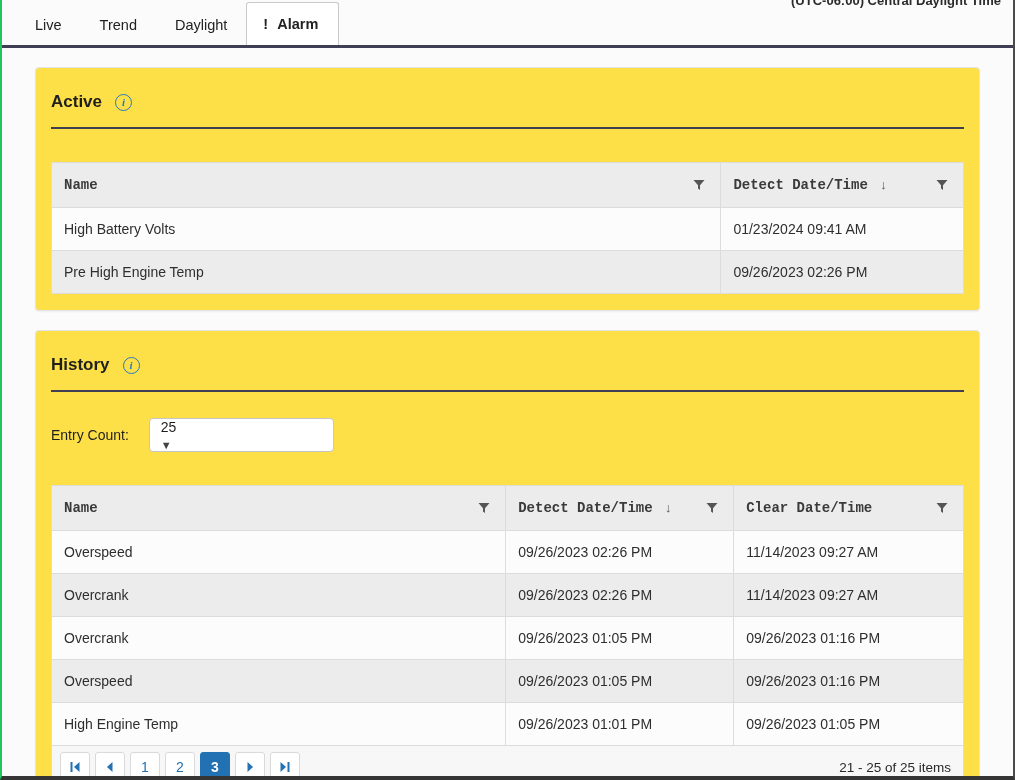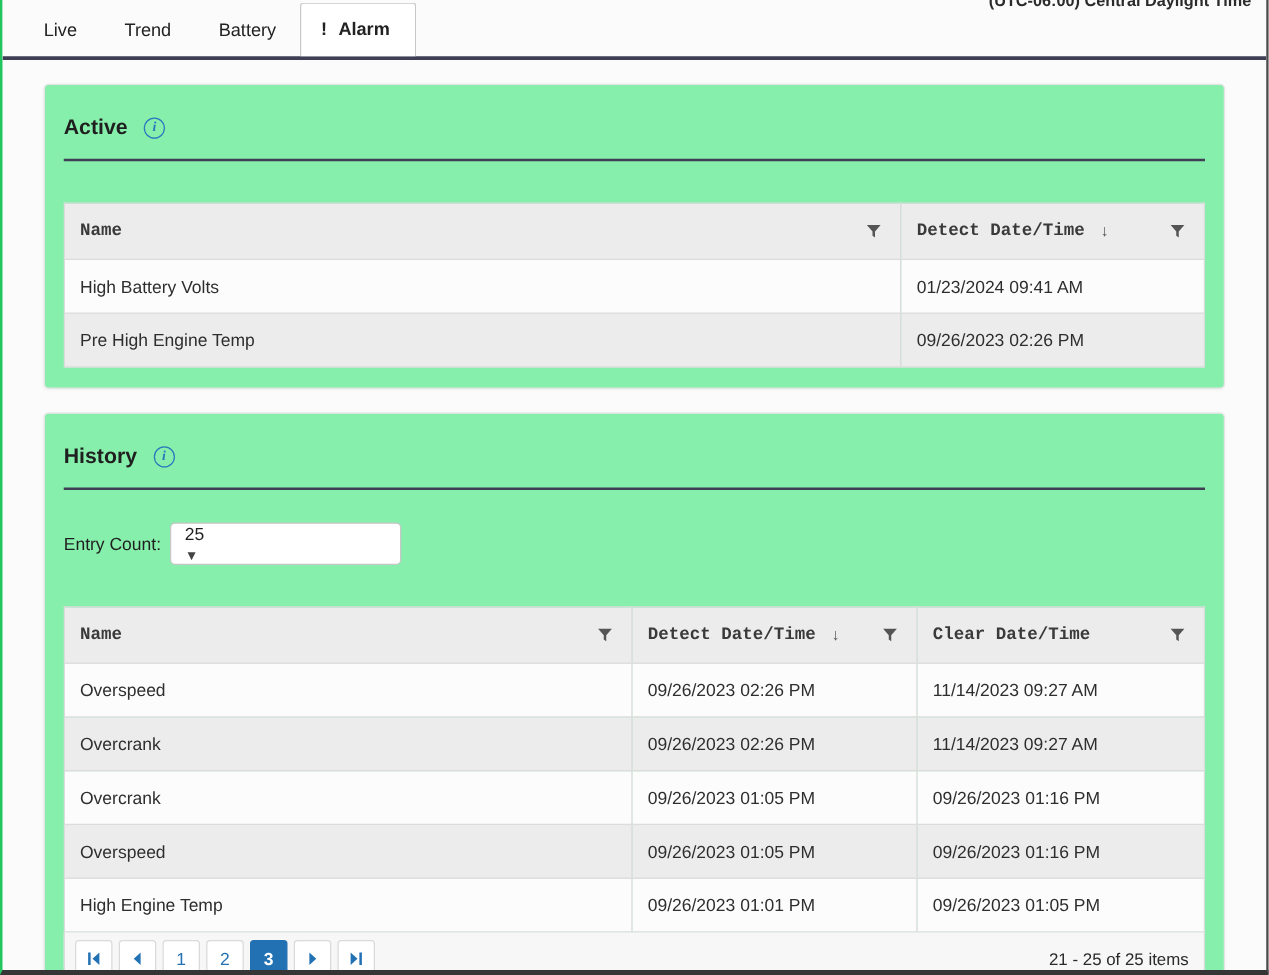--- a/index.html
+++ b/index.html
@@ -17,21 +17,21 @@
   
   .tabbar { display:flex; align-items:flex-end; height:48px; padding-left:14px;
             border-bottom:3px solid #3e3e54; background:#fbfbfb; }
   .tab { padding:12px 19px; font-size:14.5px; color:#222; cursor:pointer; }
   .tab.active { display:flex; align-items:center; gap:9px; background:#fff;
                 border:1px solid #c9c9c9; border-bottom:none;
                 border-radius:3px 3px 0 0; font-weight:bold; padding:13px 20px 13px 16px; }
   .alarm-mark { font-weight:bold; color:#222; }
 
   
-  .card { background:#86efac; border:1px solid #e4e4e4; border-radius:4px;
+  .card { background:#fde047; border:1px solid #e4e4e4; border-radius:4px;
           margin:19px 33px 0 33px; padding:14px 15px 16px 15px;
           box-shadow:0 1px 2px rgba(0,0,0,0.05); }
   .card-title-row { display:flex; align-items:center; gap:13px;
                     padding:10px 0 15px 0; border-bottom:2px solid #3e3e54; }
   .card-title { font-size:17px; font-weight:bold; color:#1f1f1f; }
   .info-icon { width:17px; height:17px; border-radius:50%; border:1.5px solid #2b78bd;
                color:#2b78bd; font-size:11px; line-height:14px; text-align:center;
                font-family:"Liberation Serif", serif; font-style:italic; font-weight:bold;
                cursor:pointer; flex:0 0 auto; }
 
@@ -42,21 +42,21 @@
   table.grid th { background:#ececec; font-weight:bold; color:#3a3a3a; }
   table.grid tbody tr:nth-child(odd) td { background:#fcfcfc; }
   table.grid tbody tr:nth-child(even) td { background:#ececec; }
   .th-inner { display:flex; align-items:center;font-family:Liberation Mono, monospace; }
   .sort-arrow { margin-left:12px; color:#555; font-size:13px; }
   .filter-btn { margin-left:auto; background:none; border:none; cursor:pointer;
                 display:flex; align-items:center; padding:2px; }
   .filter-btn svg { display:block; }
 
   
-  .entry-row { display:flex; align-items:center; gap:7px; margin-top:26px;
+  .entry-row { display:flex; align-items:center; gap:20px; margin-top:26px;
                font-size:14px; color:#1f1f1f; }
   .select-box { width:185px; height:34px; border:1px solid #c6c6c6; border-radius:4px;
                 background:#fff; display:flex; justify-content:space-between;
                 padding:0 11px; font-size:14px; cursor:pointer;flex-direction:column; }
   .caret { font-size:11px; color:#444; }
 
   
   .pager { display:flex; align-items:center; gap:5px; background:#f7f7f7;
            border:1px solid #dcdcdc; border-top:none; padding:6px 12px 6px 8px; }
   .pg-btn { width:30px; height:30px; border:1px solid #dadada; border-radius:3px;
@@ -68,21 +68,21 @@
 </head>
 <body>
 
 <div class="page">
 
   <div class="tz">(UTC-06:00) Central Daylight Time</div>
 
   <div class="tabbar">
     <div class="tab">Live</div>
     <div class="tab">Trend</div>
-    <div class="tab">Battery</div>
+    <div class="tab">Daylight</div>
     <div class="tab active">
       <span class="alarm-mark">!</span>
       <span>Alarm</span>
     </div>
   </div>
 
   <div class="card">
     <div class="card-title-row">
       <span class="card-title">Active</span>
       <span class="info-icon">i</span>

